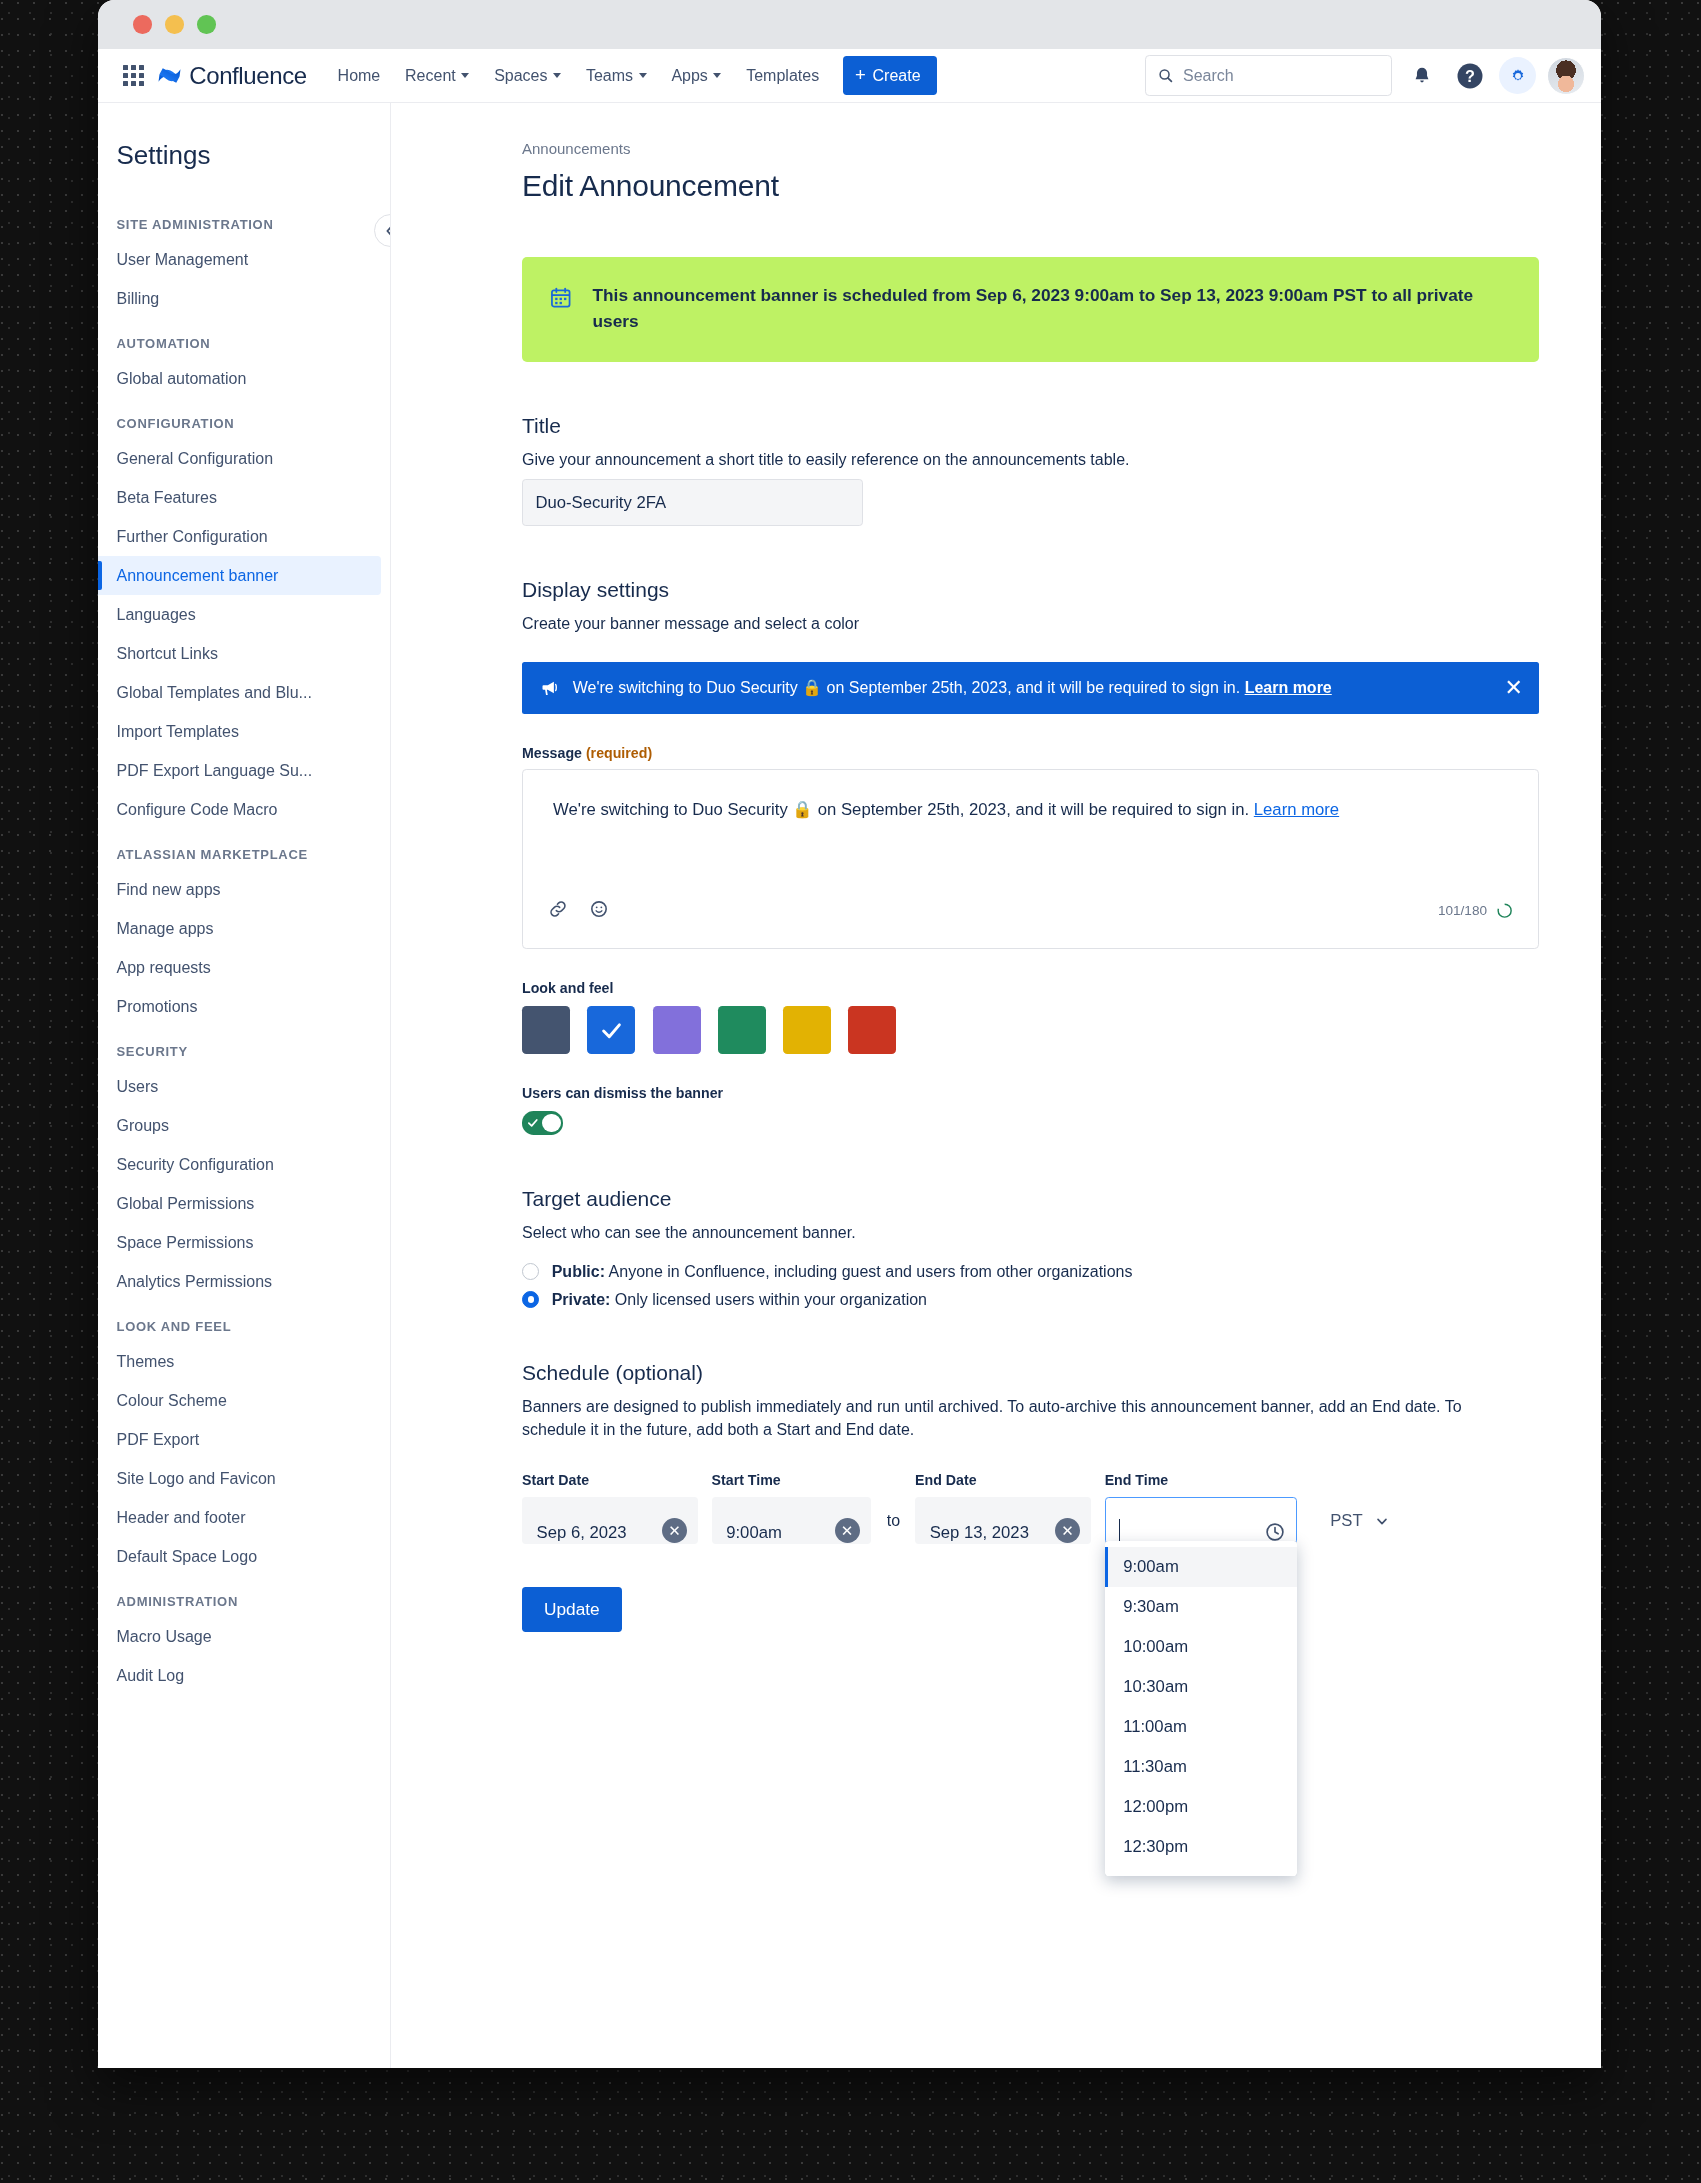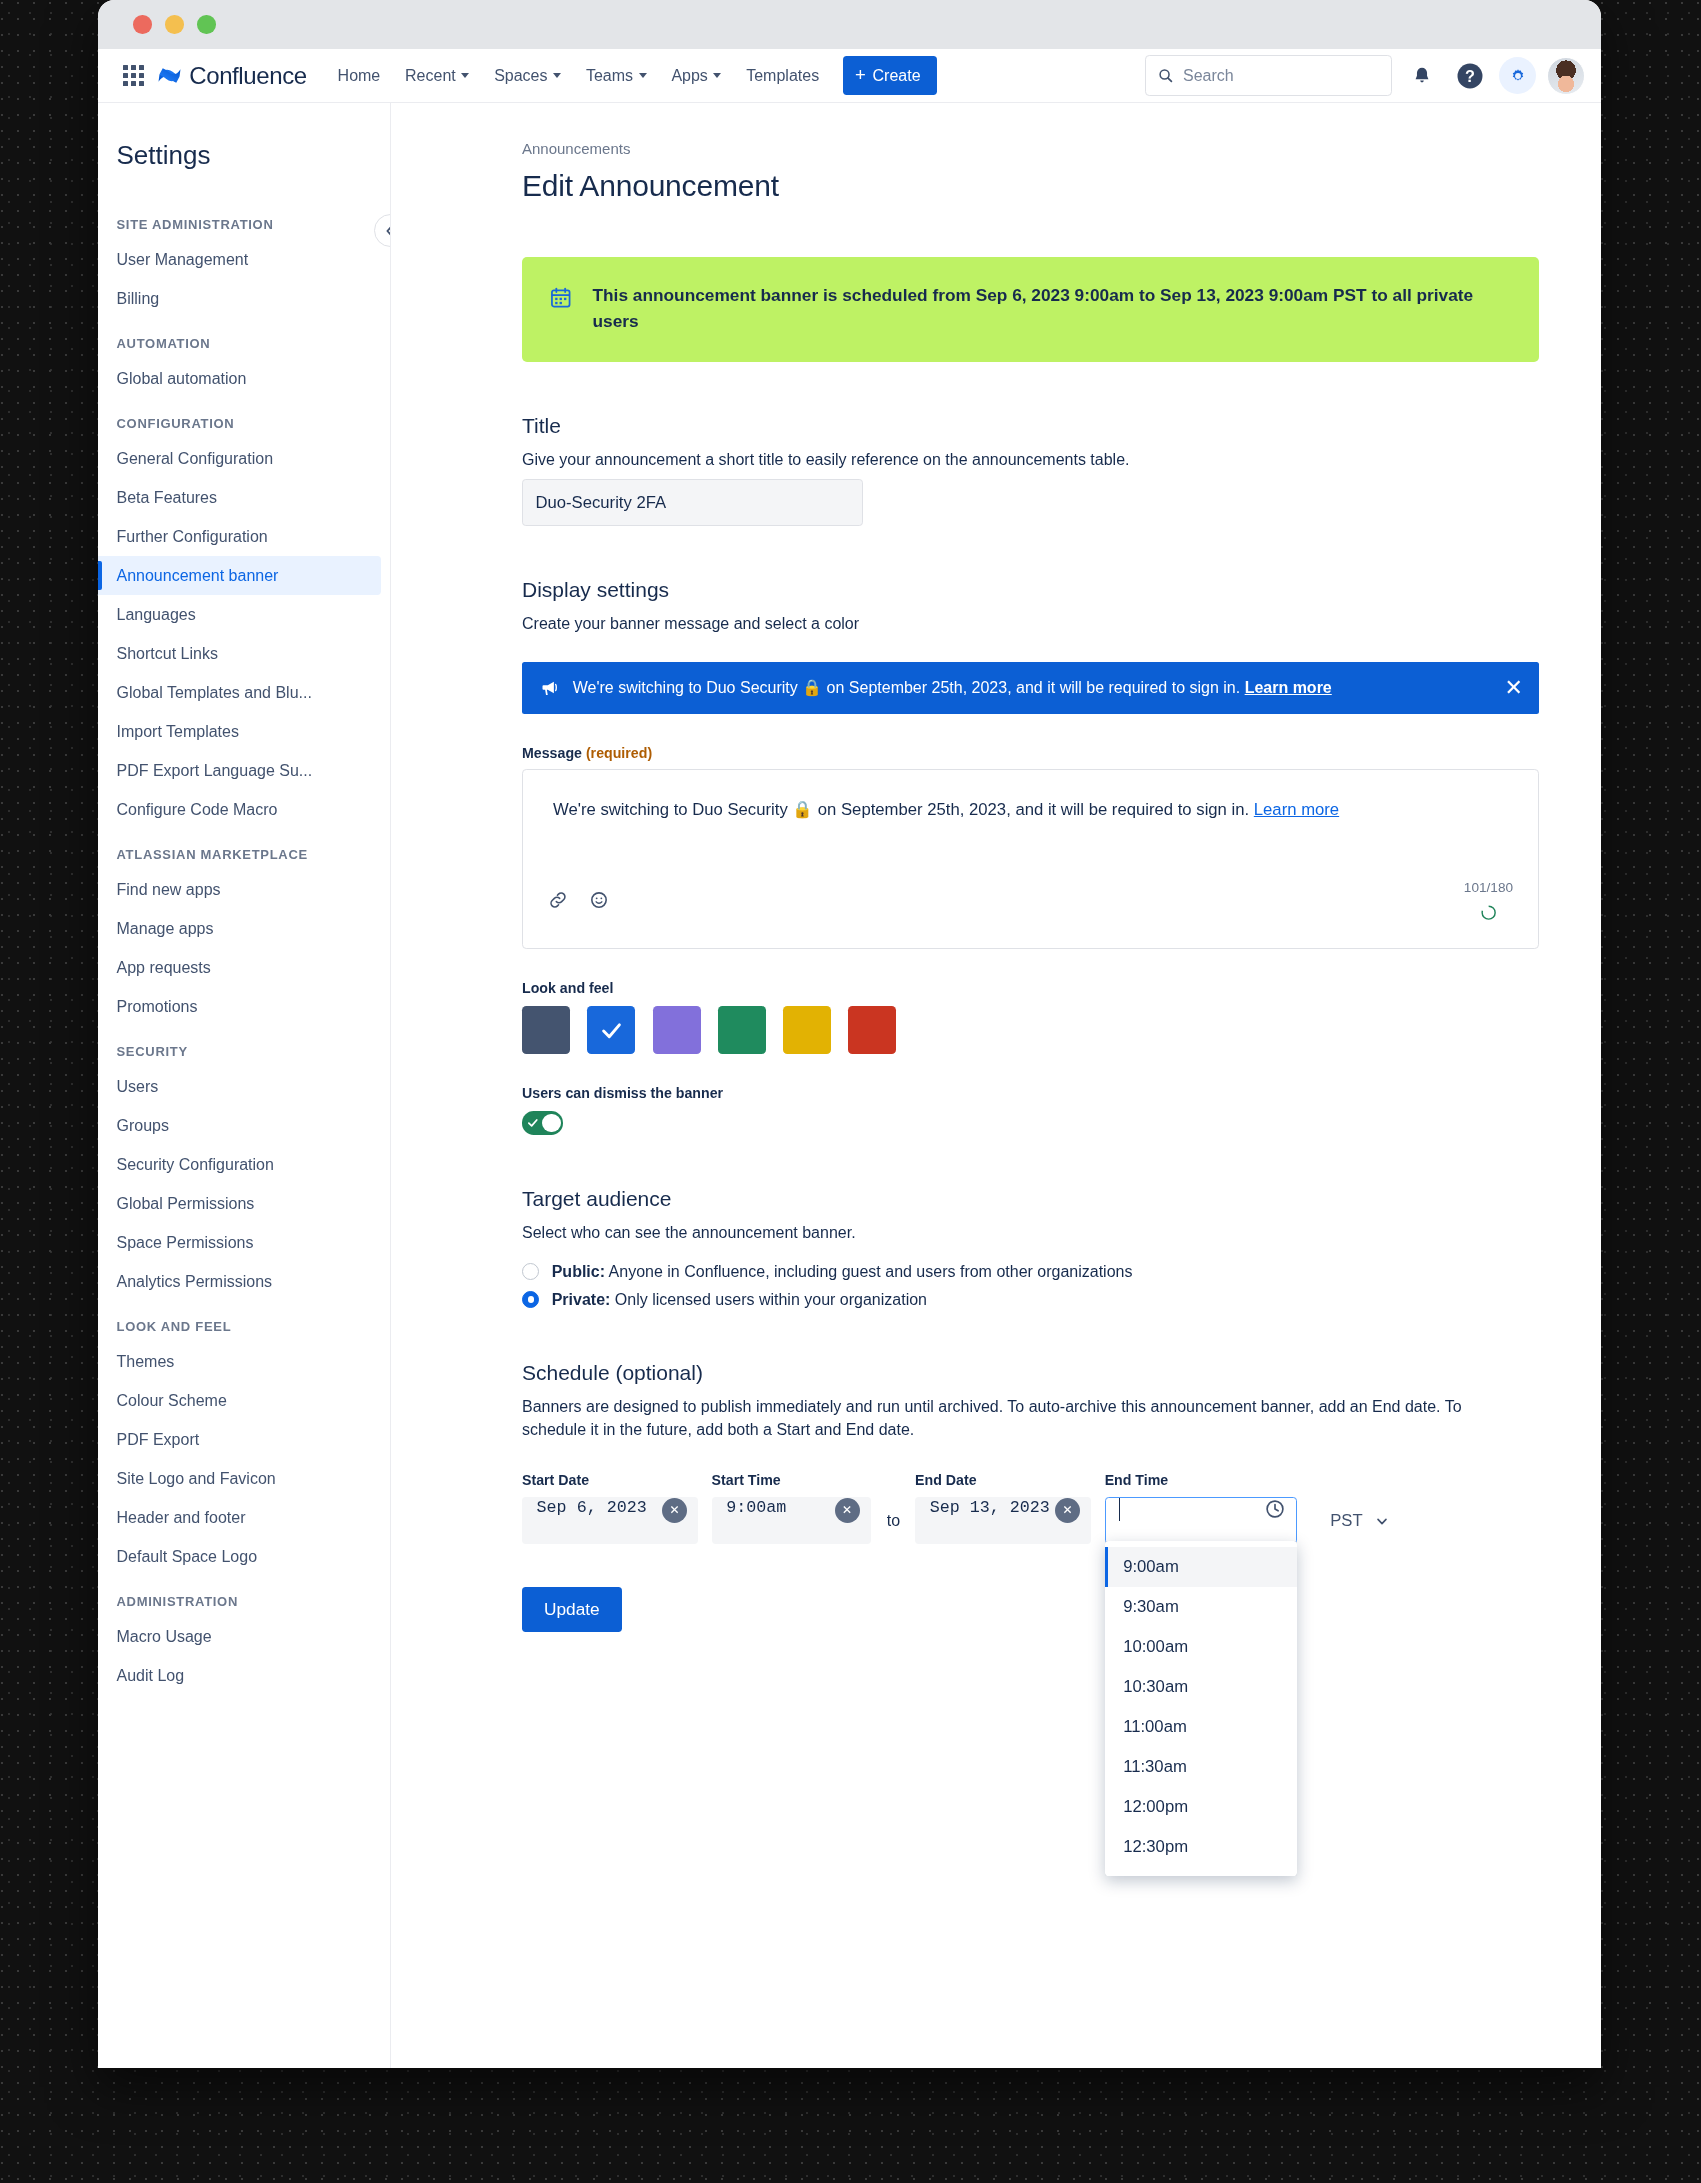--- a/index.html
+++ b/index.html
@@ -177,21 +177,21 @@
   
   .msg-box {
     margin-top: 8.7px; width: 1017px; height: 180px;
     border: 1.2px solid #dfe1e6; border-radius: 4.3px;
     background: #fff; position: relative; padding: 30px 25px 0 30px;
   }
   .msg-text { font-size: 16.7px; color: #172b4d; }
   .msg-link { color: #0c66e4; text-decoration: underline; cursor: pointer; }
   .msg-foot { position: absolute; left: 25px; right: 25px; bottom: 27px; display: flex; align-items: center; }
   .msg-tools { display:flex; gap: 21px; }
-  .msg-count { margin-left:auto; display:flex; align-items:center; gap:8.7px; font-size:13.6px; color:#6b778c;flex-direction:column; }
+  .msg-count { margin-left:auto; display:flex; align-items:center; gap:8.7px; font-size:13.6px; color:#6b778c; }
 
   
   .swatches { display: flex; gap: 17.3px; margin-top: 10px; }
   .swatch { width: 48px; height: 48px; border-radius: 4.3px; cursor: pointer; display:flex; align-items:center; justify-content:center; }
 
   
   .toggle {
     margin-top: 10px; width: 41px; height: 23.5px; border-radius: 11.7px;
     background: #1f845a; display: flex; align-items: center; padding: 0 2.5px; cursor: pointer;
   }
@@ -204,22 +204,22 @@
   .radio.sel::after { content:""; width:6.2px; height:6.2px; border-radius:50%; background:#fff; }
   .radio-label { font-size: 16px; color: #172b4d; }
   .radio-label b { font-weight: 700; }
 
   
   .sched-row { display: flex; align-items: flex-end; gap: 0; margin-top: 31px; position: relative; }
   .sched-col { margin-right: 13.6px; position: relative; }
   .sched-label { font-size: 14.2px; font-weight: 700; color: #172b4d; margin-bottom: 8.7px; }
   .sched-input {
     height: 47px; background: #f4f5f7; border: 1.2px solid transparent; border-radius: 3.7px;
-    display:flex; align-items:flex-start; padding: 0 10px 0 13.6px; gap: 3px;
-    font-size: 16.7px; color:#172b4d; cursor: text; font-family: Liberation Mono, monospace;
+    display:flex; align-items:flex-end; padding: 0 10px 0 13.6px; gap: 3px;
+    font-size: 16.7px; color:#172b4d; cursor: text;
   }
   .sched-input.date { width: 176px; }
   .sched-input.time { width: 159px; }
   .clear-x {
     width: 25px; height: 25px; border-radius: 50%; background:#5e6c84;
     color:#fff; font-size: 15px; display:flex; align-items:center; justify-content:center;
     margin-left:auto; cursor:pointer; line-height:1;
   }
   .to-word { font-size: 16px; color:#172b4d; margin: 0 15px 13.6px 2.5px; }
   .sched-input.focused {

